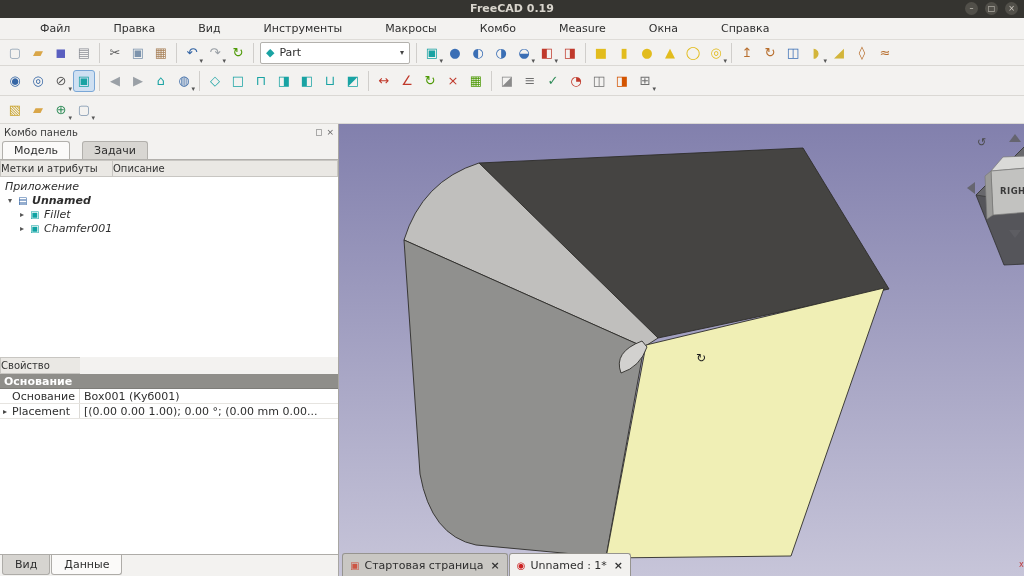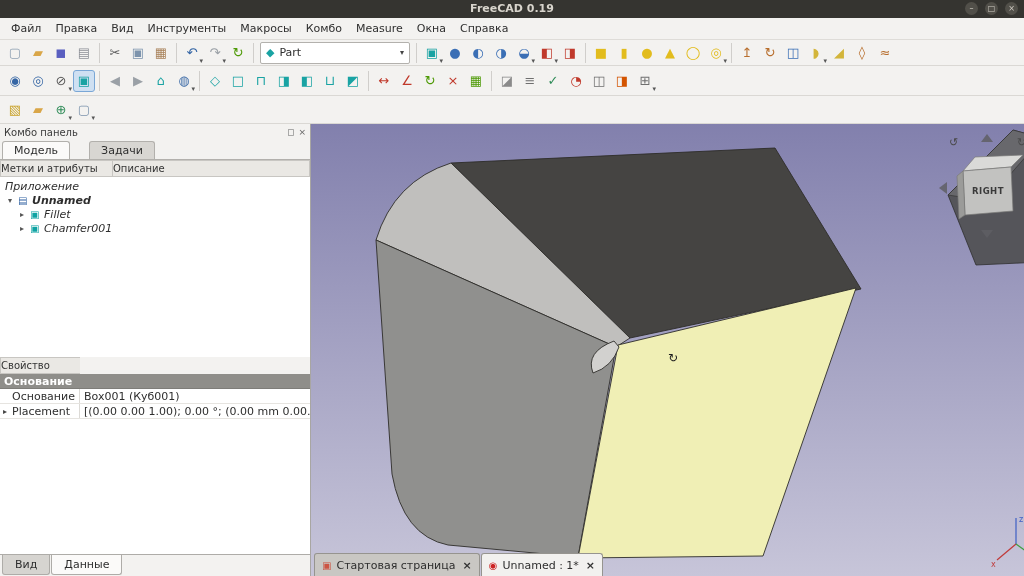--- a/index.html
+++ b/index.html
@@ -12,21 +12,21 @@
   .titlebar .title{position:absolute;left:0;right:0;top:0;height:24px;line-height:18px;
                    text-align:center;color:#d8d4cc;font-weight:bold;font-size:11px;}
   .win-controls{position:absolute;right:6px;top:2px;display:flex;}
   .win-btn{width:13px;height:13px;border-radius:50%;background:#514f49;color:#cfcbc3;
            margin-left:7px;display:flex;align-items:center;justify-content:center;}
   .win-btn i{font-style:normal;font-size:8px;line-height:1;}
 
   
   .menubar{height:22px;background:#f3f2f0;display:flex;align-items:center;padding:0 4px;
            border-bottom:1px solid #dedcd8;}
-  .menu-item{padding:2px 7px;border-radius:3px;color:#2f2f2f;}
+  .menu-item{padding:2px 7px;border-radius:3px;color:#2f2f2f;margin-left:29px;}
 
   
   .toolbar{background:#f3f2f0;display:flex;align-items:center;padding:0 4px;
            border-bottom:1px solid #dad8d4;}
   .toolbar.row1{height:26px;}
   .toolbar.row2{height:30px;}
   .toolbar.row3{height:28px;}
   .tb-group{display:flex;align-items:center;gap:1px;}
   .tb-sep{width:1px;height:20px;background:#d0cecb;margin:0 4px;display:inline-block;}
   .tb-btn{width:22px;height:22px;border:1px solid transparent;background:transparent;
@@ -36,27 +36,27 @@
   .tb-btn .dd{position:absolute;right:-1px;bottom:-2px;font-size:7px;color:#555;}
   .wb-combo{height:22px;width:150px;background:#fff;border:1px solid #b3b1ad;border-radius:2px;
             display:flex;align-items:center;gap:5px;padding:0 5px;margin:0 2px;}
   .wb-icon{color:#19a3a3;font-size:11px;}
   .wb-arrow{margin-left:auto;font-size:8px;color:#444;}
 
   
   .main{height:452px;display:flex;}
 
   
-  .left-panel{width:311px;border-right:1px solid #a8a6a2;display:flex;flex-direction:column;
+  .left-panel{width:339px;border-right:1px solid #a8a6a2;display:flex;flex-direction:column;
               background:#f3f2f0;}
   .panel-titlebar{height:16px;display:flex;align-items:center;padding:0 4px;font-size:10px;color:#3c3c3c;}
   .pt-icons{margin-left:auto;display:flex;gap:4px;color:#666;font-size:9px;}
   .panel-tabs{height:20px;display:flex;align-items:flex-end;padding:0 2px;border-bottom:1px solid #b2b0ac;}
   .p-tab{padding:2px 11px;background:#d8d6d2;border:1px solid #b2b0ac;border-bottom:none;
-         border-radius:3px 3px 0 0;margin-right:19px;}
+         border-radius:3px 3px 0 0;margin-right:12px;}
   .p-tab.active{background:#fbfaf9;}
   .tree-header,.prop-header{height:17px;display:flex;font-size:10px;color:#333;}
   .th-c1,.th-c2,.ph-c1,.ph-c2{background:#eae8e4;border:1px solid #c8c6c2;display:flex;
          align-items:center;padding:0 0;}
   .th-c1{width:112px;border-right:none;}
   .th-c2{flex:1;}
   .ph-c1{width:80px;border-right:none;}
   .ph-c2{flex:1;}
   .tree{height:180px;background:#fff;padding-top:2px;overflow:hidden;}
   .tree-row{display:flex;align-items:center;height:14px;font-style:italic;}

